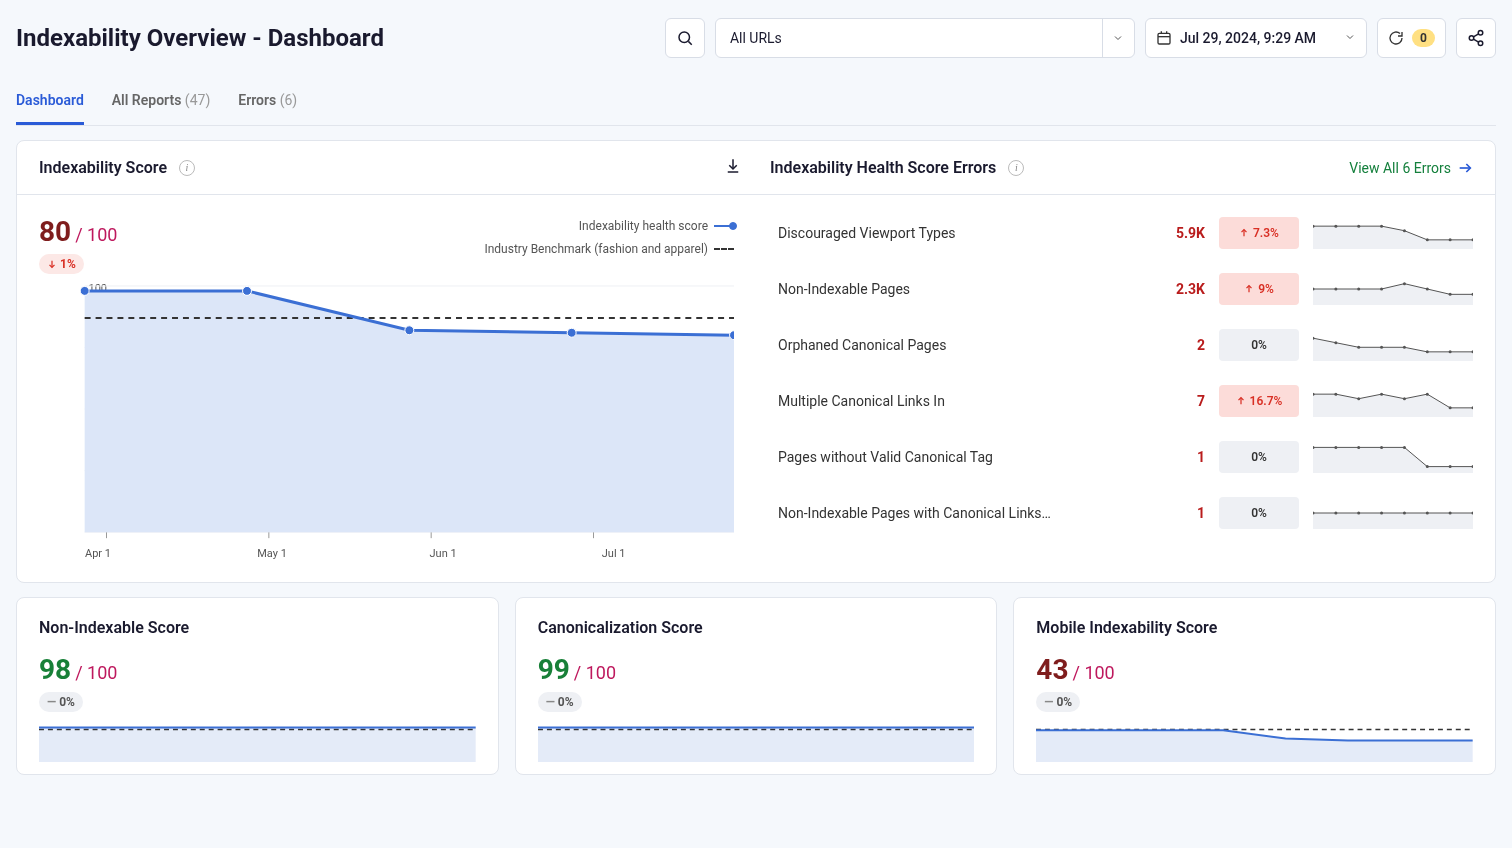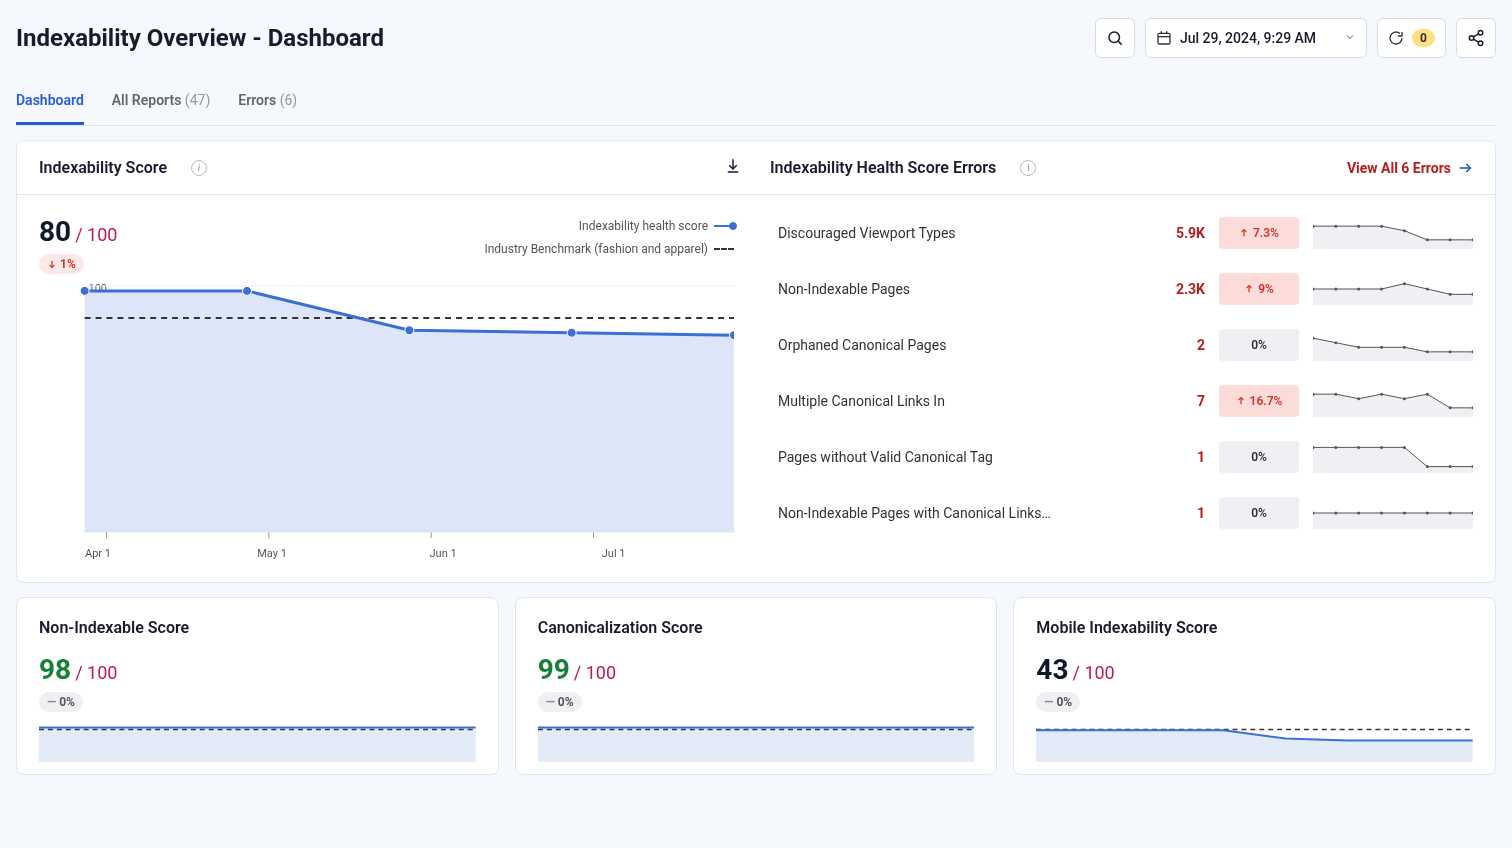--- a/index.html
+++ b/index.html
@@ -25,33 +25,33 @@
 .refresh .badge { background: #ffe082; color: #333; font-size: 12px; font-weight: 700; padding: 2px 8px; border-radius: 10px; }
 
 .tabs { display: flex; gap: 28px; border-bottom: 1px solid #e1e5ec; margin-top: 10px; }
 .tab { padding: 14px 0; font-size: 14px; font-weight: 600; color: #666; cursor: pointer; border-bottom: 3px solid transparent; }
 .tab.active { color: #2a5bd7; border-bottom-color: #2a5bd7; }
 .tab .count { color: #999; font-weight: 400; }
 
 .card { background: #fff; border: 1px solid #e1e5ec; border-radius: 8px; margin-top: 14px; }
 
 .card-head { display: flex; padding: 16px 22px; align-items: center; }
-.card-half { flex: 1; display: flex; align-items: center; gap: 24px; }
+.card-half { flex: 1; display: flex; align-items: center; gap: 12px; }
 .card-title { font-size: 16px; font-weight: 600; }
 .info-icon { width: 16px; height: 16px; border: 1.5px solid #bbb; border-radius: 50%; display: inline-flex; align-items: center; justify-content: center; font-size: 10px; color: #888; font-family: Georgia, serif; font-style: italic; }
-.view-all { color: #b91c1c; font-weight: 700; font-size: 14px; cursor: pointer; display: flex; align-items: center; gap: 6px; }
+.view-all { color: #15803d; font-weight: 400; font-size: 14px; cursor: pointer; display: flex; align-items: center; gap: 6px; }
 .download-icon svg { width: 18px; height: 18px; stroke: #1a1a2e; stroke-width: 2; fill: none; }
 
 .card-body-split { display: flex; border-top: 1px solid #e1e5ec; }
 .score-panel { flex: 1; padding: 20px 22px; }
 .errors-panel { flex: 1; padding: 10px 22px; }
 
 .big-score { display: flex; align-items: baseline; }
 .score-val { font-size: 28px; font-weight: 700; }
-.score-val.red { color: #0f172a; }
+.score-val.red { color: #7f1d1d; }
 .score-val.green { color: #188038; }
 .score-max { font-size: 18px; color: #be185d; margin-left: 4px; }
 .change-pill { display: inline-flex; align-items: center; gap: 3px; background: #fce8e6; color: #d93025; font-size: 12px; font-weight: 700; padding: 3px 8px; border-radius: 10px; margin-top: 6px; }
 .change-pill.grey { background: #eef0f4; color: #555; }
 .change-pill svg { width:10px; height:10px; }
 .legend { text-align: right; font-size: 12px; color: #555; line-height: 1.9; }
 .legend-row { display:flex; justify-content:flex-end; align-items:center; gap:6px;}
 .legend-marker-line { width:20px; height:2px; background:#3b6fd4; position:relative;}
 .legend-marker-line::after{content:"";width:6px;height:6px;background:#3b6fd4;border:1px solid #3b6fd4;position:absolute;right:-3px;top:-3px;border-radius:50%;}
 .legend-marker-dash { width:20px; border-top:2px dashed #333; height:0;}
@@ -87,20 +87,28 @@
   <div class="header">
     <h1 class="page-title">Indexability Overview - Dashboard</h1>
 
     <button class="icon-btn">
       <svg viewBox="0 0 24 24">
           <circle cx="11" cy="11" r="7"></circle>
           <line x1="21" y1="21" x2="16.5" y2="16.5"></line>
         </svg>
     </button>
 
+    <div class="url-select">
+      <div class="url-select-label">All URLs</div>
+      <div class="url-select-caret caret">
+        <svg viewBox="0 0 24 24">
+            <polyline points="6 9 12 15 18 9"></polyline>
+          </svg>
+      </div>
+    </div>
 
     <div class="date-select">
       <svg width="16" height="16" viewBox="0 0 24 24" fill="none" stroke="#333" stroke-width="2">
           <rect x="3" y="5" width="18" height="16" rx="2"></rect>
           <line x1="3" y1="10" x2="21" y2="10"></line>
           <line x1="8" y1="2" x2="8" y2="6"></line>
           <line x1="16" y1="2" x2="16" y2="6"></line>
         </svg>
       <span class="date-label">Jul 29, 2024, 9:29 AM</span>
       <span class="caret" style="margin-left:20px;"><svg viewBox="0 0 24 24">

